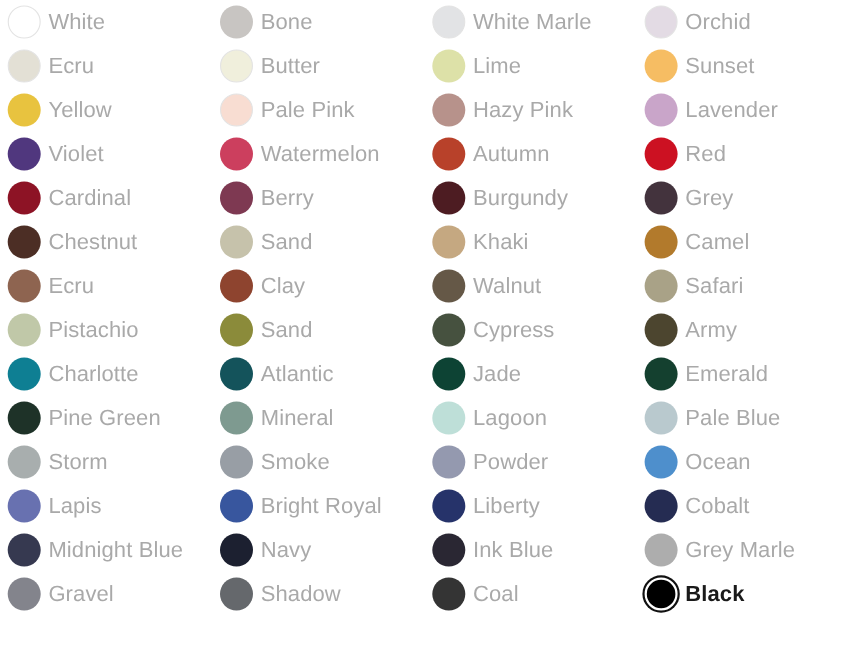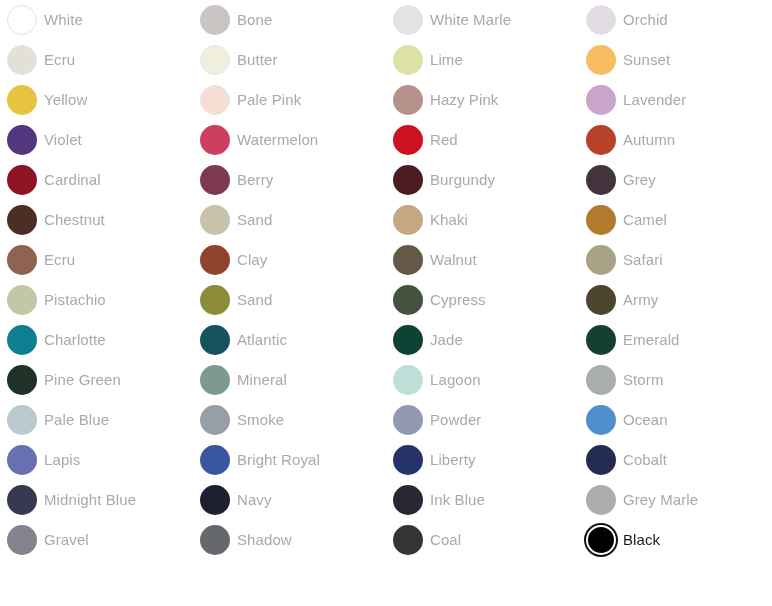--- a/index.html
+++ b/index.html
@@ -45,29 +45,29 @@
   }
   
   .swatch-dot.outlined {
     border: 1px solid #e3e3e3;
   }
   .swatch-item.is-selected .swatch-dot {
     border: 2px solid #ffffff;
     box-shadow: 0 0 0 2px #111111;
   }
   .swatch-label {
-    font-size: 15px;
+    font-size: 20px;
     line-height: 18px;
     color: #a9a9a9;
     letter-spacing: 0.1px;
     white-space: nowrap;
   }
   .swatch-item.is-selected .swatch-label {
     color: #1a1a1a;
-    font-weight: normal;
+    font-weight: bold;
   }
 </style>
 </head>
 <body>
 
 <ul id="colour-grid">
     <li class="swatch-item">
       <span class="swatch-dot-wrap">
         <span class="swatch-dot outlined" style="background: rgb(255, 255, 255);"></span>
       </span>
@@ -146,32 +146,32 @@
       <span class="swatch-label">Violet</span>
     </li>
     <li class="swatch-item">
       <span class="swatch-dot-wrap">
         <span class="swatch-dot" style="background: rgb(204, 63, 94);"></span>
       </span>
       <span class="swatch-label">Watermelon</span>
     </li>
     <li class="swatch-item">
       <span class="swatch-dot-wrap">
+        <span class="swatch-dot" style="background: rgb(184, 65, 42);"></span>
+      </span>
+      <span class="swatch-label">Autumn</span>
+    </li>
+    <li class="swatch-item">
+      <span class="swatch-dot-wrap">
         <span class="swatch-dot" style="background: rgb(204, 17, 34);"></span>
       </span>
       <span class="swatch-label">Red</span>
     </li>
     <li class="swatch-item">
       <span class="swatch-dot-wrap">
-        <span class="swatch-dot" style="background: rgb(184, 65, 42);"></span>
-      </span>
-      <span class="swatch-label">Autumn</span>
-    </li>
-    <li class="swatch-item">
-      <span class="swatch-dot-wrap">
         <span class="swatch-dot" style="background: rgb(141, 19, 37);"></span>
       </span>
       <span class="swatch-label">Cardinal</span>
     </li>
     <li class="swatch-item">
       <span class="swatch-dot-wrap">
         <span class="swatch-dot" style="background: rgb(126, 57, 82);"></span>
       </span>
       <span class="swatch-label">Berry</span>
     </li>
@@ -296,29 +296,29 @@
       <span class="swatch-label">Mineral</span>
     </li>
     <li class="swatch-item">
       <span class="swatch-dot-wrap">
         <span class="swatch-dot" style="background: rgb(190, 223, 216);"></span>
       </span>
       <span class="swatch-label">Lagoon</span>
     </li>
     <li class="swatch-item">
       <span class="swatch-dot-wrap">
+        <span class="swatch-dot" style="background: rgb(185, 201, 206);"></span>
+      </span>
+      <span class="swatch-label">Pale Blue</span>
+    </li>
+    <li class="swatch-item">
+      <span class="swatch-dot-wrap">
         <span class="swatch-dot" style="background: rgb(168, 174, 174);"></span>
       </span>
       <span class="swatch-label">Storm</span>
-    </li>
-    <li class="swatch-item">
-      <span class="swatch-dot-wrap">
-        <span class="swatch-dot" style="background: rgb(185, 201, 206);"></span>
-      </span>
-      <span class="swatch-label">Pale Blue</span>
     </li>
     <li class="swatch-item">
       <span class="swatch-dot-wrap">
         <span class="swatch-dot" style="background: rgb(152, 158, 165);"></span>
       </span>
       <span class="swatch-label">Smoke</span>
     </li>
     <li class="swatch-item">
       <span class="swatch-dot-wrap">
         <span class="swatch-dot" style="background: rgb(148, 153, 175);"></span>

